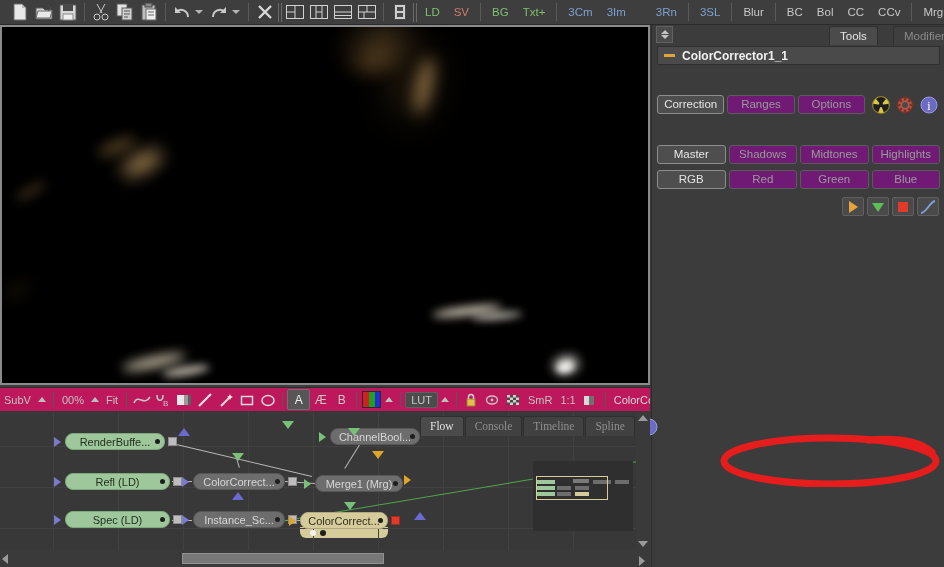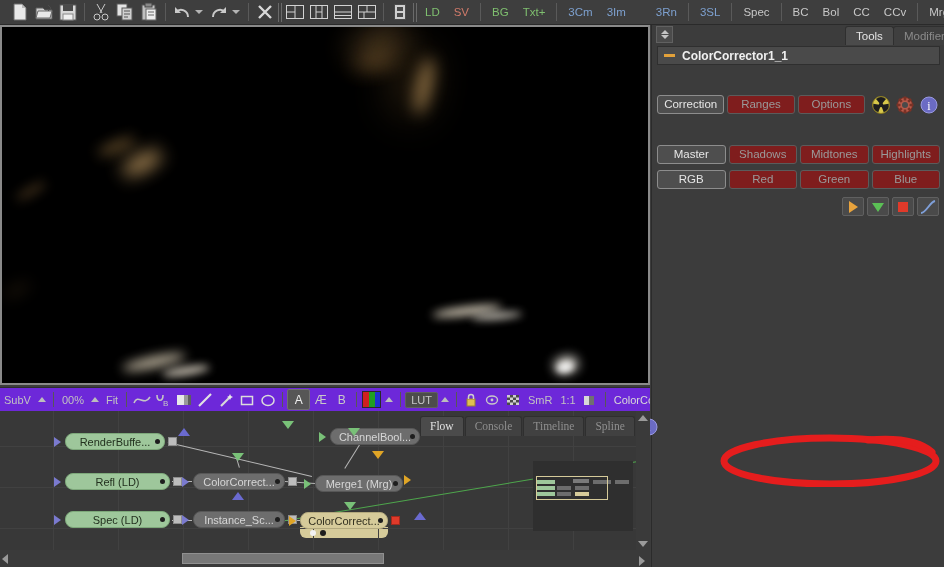--- a/index.html
+++ b/index.html
@@ -29,21 +29,21 @@
 
   
   #viewer{position:absolute;left:0;top:25px;width:650px;height:360px;
           background:#8a8a8a;box-sizing:border-box;padding:2px;}
   #viewer-img{position:relative;width:100%;height:100%;background:#000;
               overflow:hidden;}
   .glow{position:absolute;border-radius:50%;filter:blur(5px);}
 
   
   #vbar{position:absolute;left:0;top:387px;width:650px;height:23px;
-        background:#6d28d9;border-top:1px solid #2d2d2d;
+        background:#be185d;border-top:1px solid #2d2d2d;
         border-bottom:1px solid #2d2d2d;display:flex;align-items:center;
         overflow:hidden;}
   .vb-txt{padding:0 4px;font-size:11px;white-space:nowrap;flex:none;color:#c2c2c2;}
   .vb-ico{width:21px;height:19px;display:flex;align-items:center;
           justify-content:center;flex:none;}
   .vb-sep{width:1px;height:15px;background:#575757;margin:0 4px;flex:none;}
   .vb-up{width:0;height:0;border-left:4px solid transparent;
          border-right:4px solid transparent;border-bottom:5px solid #bdbdbd;
          margin:0 3px;flex:none;}
   .vb-btn{background:#4c4c4c;border:1px solid #606060;border-radius:2px;
@@ -121,21 +121,21 @@
   .ttab.un{background:#3f3f3f;color:#8a8a8a;}
 
   #node-title{position:absolute;left:5px;top:21px;width:283px;height:19px;
       background:#4a4a4a;border:1px solid #2f2f2f;box-sizing:border-box;
       display:flex;align-items:center;}
   #node-title .dash{width:11px;height:3px;background:#e2a13a;margin:0 7px 0 6px;}
   #node-title .nm{font-size:12px;font-weight:bold;color:#f0f0f0;}
 
   .row{position:absolute;left:5px;width:283px;display:flex;}
   .pbtn{flex:1;height:19px;line-height:17px;text-align:center;font-size:11.5px;
-        background:#7f1d1d;border:1px solid #5b5b5b;border-radius:3px;
+        background:#701a75;border:1px solid #5b5b5b;border-radius:3px;
         margin-right:3px;color:#9a9a9a;box-sizing:border-box;}
   .pbtn:last-child{margin-right:0;}
   .pbtn.sel{background:#4e4e4e;border-color:#8d8d8d;color:#e6e6e6;}
   .ico-btn{width:21px;height:19px;margin-left:3px;display:flex;
            align-items:center;justify-content:center;flex:none;}
 
   
   #annot{position:absolute;left:718px;top:432px;width:224px;height:55px;
          pointer-events:none;z-index:40;}
 </style>
@@ -249,21 +249,21 @@
       <div class="tb-sep"></div>
       <div class="tb-txt" style="color: rgb(127, 191, 111);">BG</div>
       <div class="tb-txt" style="color: rgb(127, 191, 111);">Txt+</div>
       <div class="tb-sep"></div>
       <div class="tb-txt" style="color: rgb(125, 160, 207);">3Cm</div>
       <div class="tb-txt" style="color: rgb(125, 160, 207);">3Im</div>
       <div class="tb-txt" style="color: rgb(125, 160, 207); margin-left: 16px;">3Rn</div>
       <div class="tb-sep"></div>
       <div class="tb-txt" style="color: rgb(125, 160, 207);">3SL</div>
       <div class="tb-sep"></div>
-      <div class="tb-txt" style="color: rgb(200, 200, 200);">Spec</div>
+      <div class="tb-txt" style="color: rgb(200, 200, 200);">Blur</div>
       <div class="tb-sep"></div>
       <div class="tb-txt" style="color: rgb(200, 200, 200);">BC</div>
       <div class="tb-txt" style="color: rgb(200, 200, 200);">Bol</div>
       <div class="tb-txt" style="color: rgb(200, 200, 200); text-align: right;">CC</div>
       <div class="tb-txt" style="color: rgb(200, 200, 200);">CCv</div>
       <div class="tb-sep"></div>
       <div class="tb-txt" style="color: rgb(200, 200, 200);">Mrg</div>
       <div class="tb-sep"></div>
       <div class="tb-txt" style="color: rgb(200, 200, 200);">Log</div>
     </div>
@@ -505,21 +505,21 @@
         <i class="u"></i>
           <i class="d"></i>
       </div>
     </div>
 
     <div id="node-title">
       <div class="dash"></div>
       <div class="nm">ColorCorrector1_1</div>
     </div>
 
-  <div class="ttab sel" style="left: 193px;">Tools</div>
+  <div class="ttab sel" style="left: 177px;">Tools</div>
       <div class="ttab un" style="left: 241px;">Modifiers</div>
       <div class="row" style="top: 70px;">
         <div class="pbtn sel">Correction</div>
         <div class="pbtn">Ranges</div>
         <div class="pbtn">Options</div>
         <div class="ico-btn">
           <svg width="18" height="18" viewBox="0 0 18 18">
             <circle cx="9" cy="9" r="8.5" fill="#d8c84a" stroke="#8a7a20"></circle>
             <g fill="#1e1e1e">
               <path d="M9 9 L4 3 A8 8 0 0 1 14 3 Z" transform="rotate(0 9 9)"></path>

